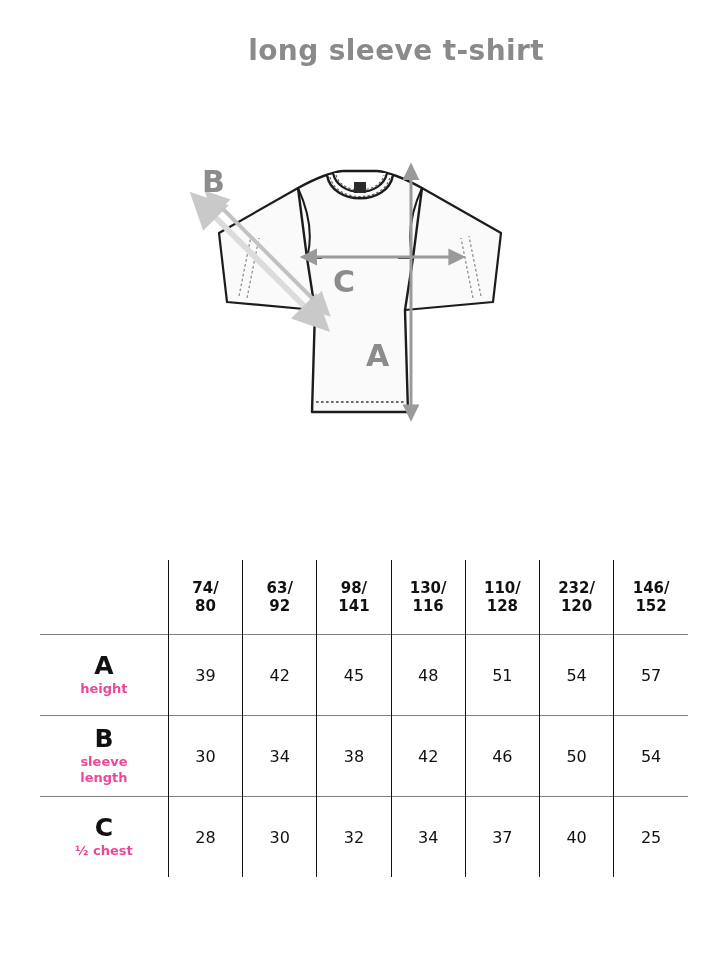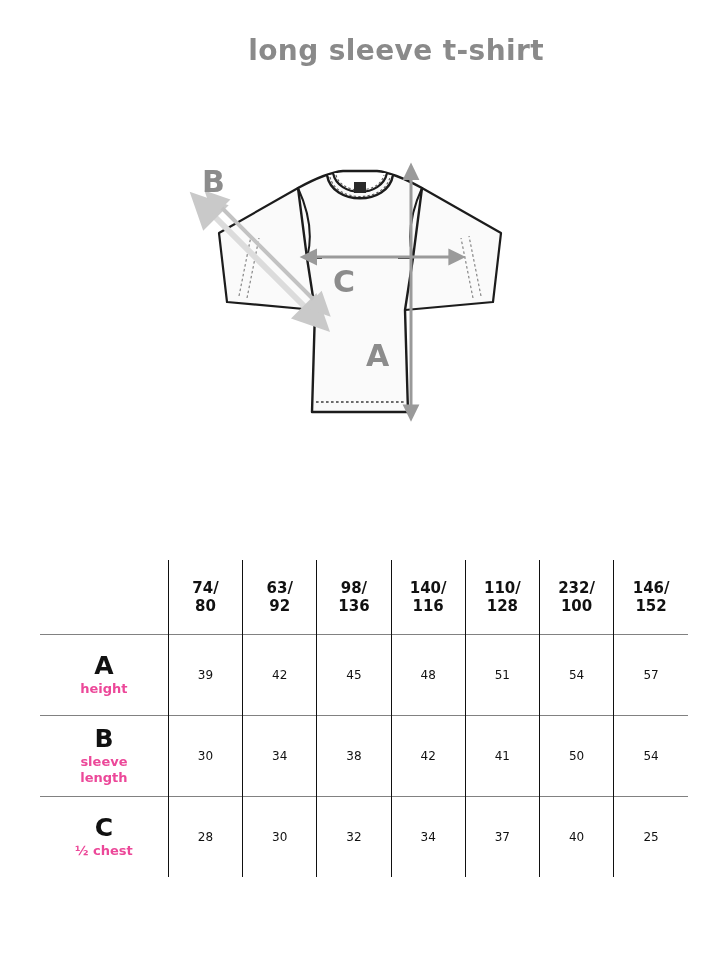--- a/index.html
+++ b/index.html
@@ -75,21 +75,21 @@
   #size-table td {
     padding: 0;
     text-align: center;
     vertical-align: middle;
     font-family: "DejaVu Sans", "Liberation Sans", sans-serif;
   }
 
   
   .cell-val {
     border-left: 1.6px solid #111111;
-    font-size: 12px;
+    font-size: 16px;
     color: #111111;
     height: 80px;
   }
   thead .cell-val {
     font-size: 15px;
     font-weight: bold;
     line-height: 1.22;
     height: 74px;
     padding-top: 4px;
   }
@@ -219,33 +219,33 @@
         <th class="cell-val">
           <span class="hdr-line">74/</span>
           <span class="hdr-line">80</span>
         </th>
         <th class="cell-val">
           <span class="hdr-line">63/</span>
           <span class="hdr-line">92</span>
         </th>
         <th class="cell-val">
           <span class="hdr-line">98/</span>
-          <span class="hdr-line">136</span>
-        </th>
-        <th class="cell-val">
-          <span class="hdr-line">140/</span>
+          <span class="hdr-line">141</span>
+        </th>
+        <th class="cell-val">
+          <span class="hdr-line">130/</span>
           <span class="hdr-line">116</span>
         </th>
         <th class="cell-val">
           <span class="hdr-line">110/</span>
           <span class="hdr-line">128</span>
         </th>
         <th class="cell-val">
           <span class="hdr-line">232/</span>
-          <span class="hdr-line">100</span>
+          <span class="hdr-line">120</span>
         </th>
         <th class="cell-val">
           <span class="hdr-line">146/</span>
           <span class="hdr-line">152</span>
         </th>
       </tr>
     </thead>
     <tbody>
 
       <tr>
@@ -265,21 +265,21 @@
       <tr>
         <th class="cell-lbl">
           <span class="lbl-letter">B</span>
           <span class="lbl-sub">sleeve</span>
           <span class="lbl-sub">length</span>
         </th>
         <td class="cell-val">30</td>
         <td class="cell-val">34</td>
         <td class="cell-val">38</td>
         <td class="cell-val">42</td>
-        <td class="cell-val">41</td>
+        <td class="cell-val">46</td>
         <td class="cell-val">50</td>
         <td class="cell-val">54</td>
       </tr>
 
       <tr>
         <th class="cell-lbl">
           <span class="lbl-letter">C</span>
           <span class="lbl-sub">½ chest</span>
         </th>
         <td class="cell-val">28</td>

